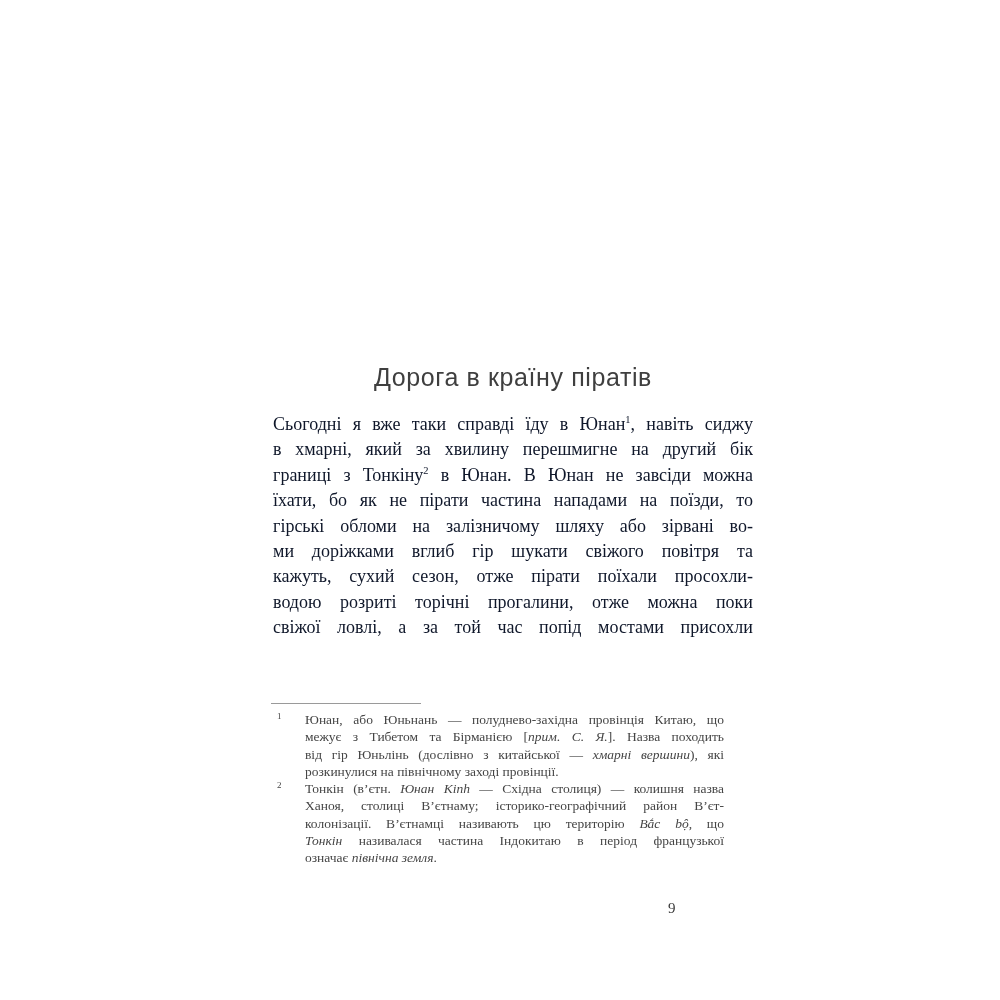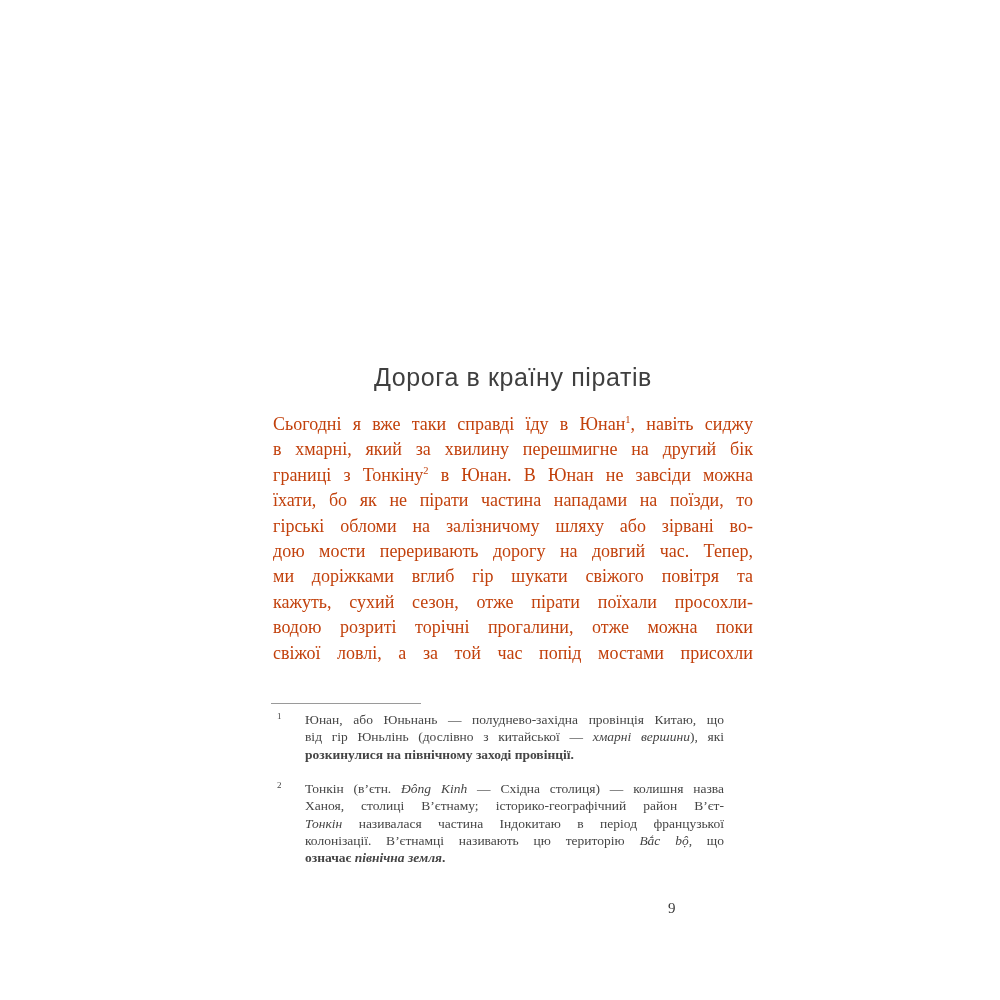--- a/index.html
+++ b/index.html
@@ -26,21 +26,21 @@
     font-size: 25px;
     letter-spacing: 0.6px;
     color: #3f3f3f;
   }
   .body-text {
     position: absolute;
     top: 412px;
     left: 261px;
     width: 480px;
     font-size: 18px;
-    color: #c2410c;
+    color: #0f172a;
   }
   .bline {
     line-height: 25.4px;
     text-align: justify;
     text-align-last: justify;
     white-space: normal;
   }
   sup {
     font-size: 0.58em;
     vertical-align: super;
@@ -74,21 +74,20 @@
     margin-left: 32px;
     width: 419px;
   }
   .fline {
     line-height: 17.3px;
     text-align: justify;
     text-align-last: justify;
   }
   .fline.last {
     text-align-last: auto;
-    font-weight: bold;
   }
   .page-number {
     position: absolute;
     top: 900px;
     left: 656px;
     font-size: 15px;
     color: #3b3b3b;
   }
   i { font-style: italic; }
 </style>
@@ -97,44 +96,44 @@
 
 <div class="page">
   <h1 class="chapter-title">Дорога в країну піратів</h1>
 
   <div class="body-text" id="body-text">
       <div class="bline">Сьогодні я вже таки справді їду в Юнан<sup>1</sup>, навіть сиджу</div>
       <div class="bline">в хмарні, який за хвилину перешмигне на другий бік</div>
       <div class="bline">границі з Тонкіну<sup>2</sup> в Юнан. В Юнан не завсіди можна</div>
       <div class="bline">їхати, бо як не пірати частина нападами на поїзди, то</div>
       <div class="bline">гірські обломи на залізничому шляху або зірвані во-</div>
-      <div class="bline">дою мости переривають дорогу на довгий час. Тепер,</div>
       <div class="bline">ми доріжками вглиб гір шукати свіжого повітря та</div>
       <div class="bline">кажуть, сухий сезон, отже пірати поїхали просохли-</div>
       <div class="bline">водою розриті торічні прогалини, отже можна поки</div>
       <div class="bline">свіжої ловлі, а за той час попід мостами присохли</div>
     </div>
 
   <div class="footnote-rule"></div>
 
   <div id="footnotes-root">
       <div class="footnote footnote-1">
         <span class="fn-marker">1</span>
         <div class="fn-text">
           <div class="fline">Юнан, або Юньнань — полуднево-західна провінція Китаю, що</div>
+          <div class="fline">межує з Тибетом та Бірманією [<i>прим. С. Я.</i>]. Назва походить</div>
           <div class="fline">від гір Юньлінь (дослівно з китайської — <i>хмарні вершини</i>), які</div>
           <div class="fline last">розкинулися на північному заході провінції.</div>
         </div>
       </div>
       <div class="footnote footnote-2">
         <span class="fn-marker">2</span>
         <div class="fn-text">
-          <div class="fline">Тонкін (в’єтн. <i>Đông Kinh</i> — Східна столиця) — колишня назва</div>
+          <div class="fline">Тонкін (в’єтн. <i>Юнан Kinh</i> — Східна столиця) — колишня назва</div>
           <div class="fline">Ханоя, столиці В’єтнаму; історико-географічний район В’єт-</div>
+          <div class="fline">колонізації. В’єтнамці називають цю територію <i>Bắc bộ</i>, що</div>
           <div class="fline"><i>Тонкін</i> називалася частина Індокитаю в період французької</div>
-          <div class="fline">колонізації. В’єтнамці називають цю територію <i>Bắc bộ</i>, що</div>
           <div class="fline last">означає <i>північна земля</i>.</div>
         </div>
       </div>
     </div>
 
   <div class="page-number">9</div>
 </div>
 
 </body></html>

